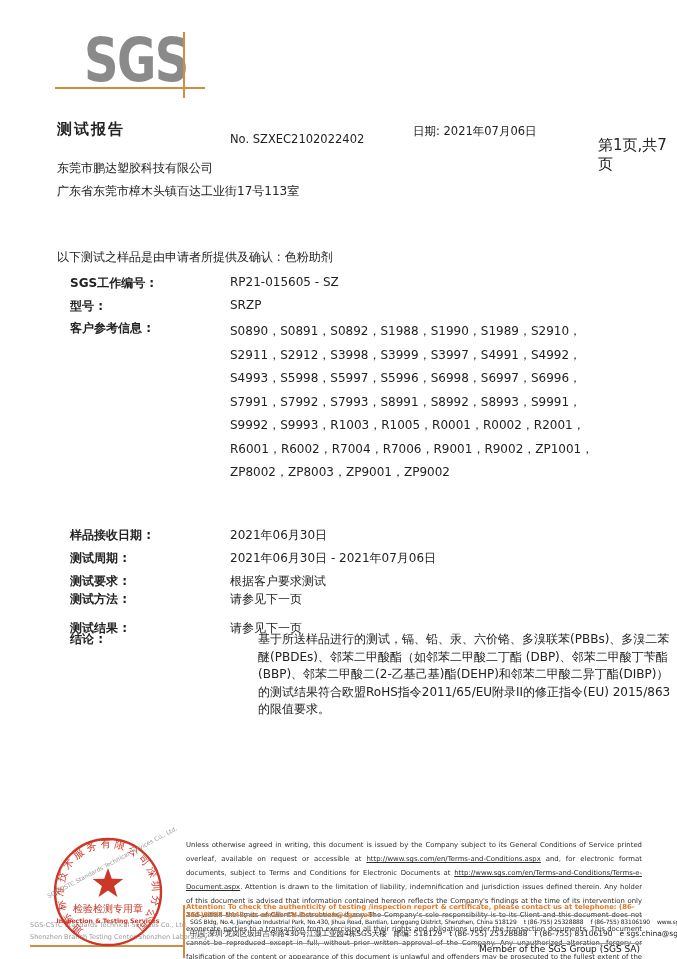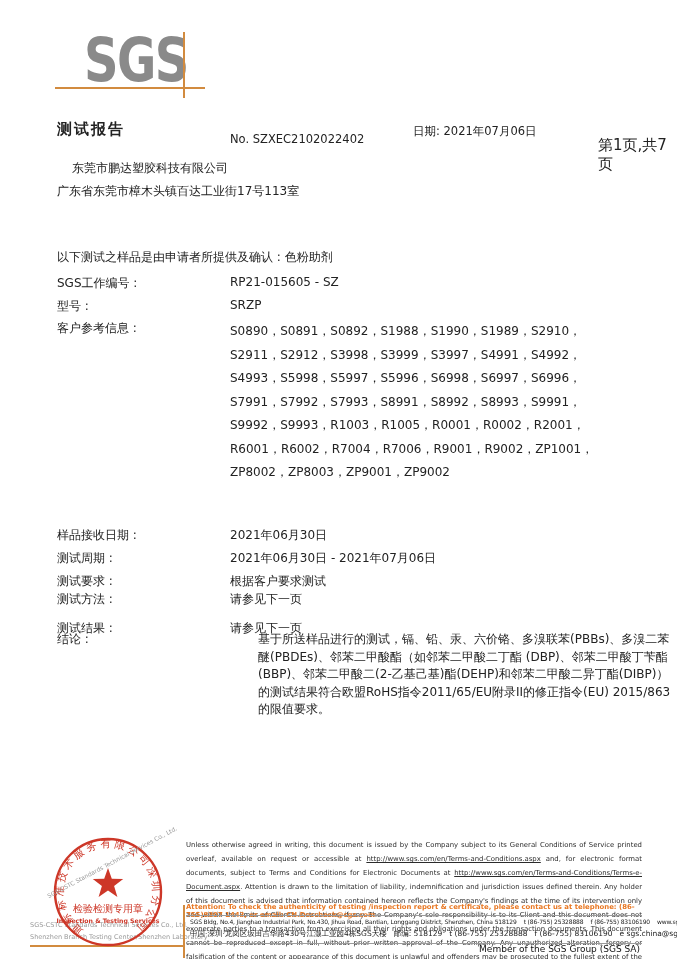--- a/index.html
+++ b/index.html
@@ -19,27 +19,27 @@
   .accent-vline{width:2px;background:#d28b3f;}
   #logo-hline{left:55px;top:87px;width:150px;}
   #logo-vline{left:183px;top:32px;height:66px;}
 
   
   #report-title{left:57px;top:120px;font-size:15px;font-weight:700;letter-spacing:2px;}
   #report-no{left:230px;top:124px;font-size:11.5px;margin-top:8px;}
   #report-date{left:413px;top:124px;font-size:11.5px;}
   #report-page{left:562px;top:136px;font-size:15px;margin-left:36px;}
 
-  #client-name{left:57px;top:160px;font-size:12px;margin-left:15px;}
+  #client-name{left:57px;top:160px;font-size:12px;}
   #client-address{left:57px;top:183px;font-size:12px;}
 
   
   #sample-intro{left:57px;top:249px;font-size:12px;}
   .kv-row{left:57px;right:30px;font-size:12px;}
-  .kv-label{position:absolute;left:0;top:0;white-space:nowrap;}
+  .kv-label{position:absolute;left:13px;top:0;white-space:nowrap;font-weight:bold;}
   .kv-value{position:absolute;left:173px;top:0;white-space:nowrap;}
   #row-work-no{top:275px;} #row-model{top:298px;}
   #row-client-ref{top:320px;}
   #client-ref-lines div{line-height:23.5px;height:23.5px;}
   #row-received{top:527px;} #row-period{top:550px;}
   #row-requirement{top:573px;} #row-method{top:591px;}
   #row-result{top:620px;} #row-conclusion{top:631px;}
   #conclusion-text{white-space:normal;width:417px;line-height:17.6px;margin-left:28px;}
 
   

